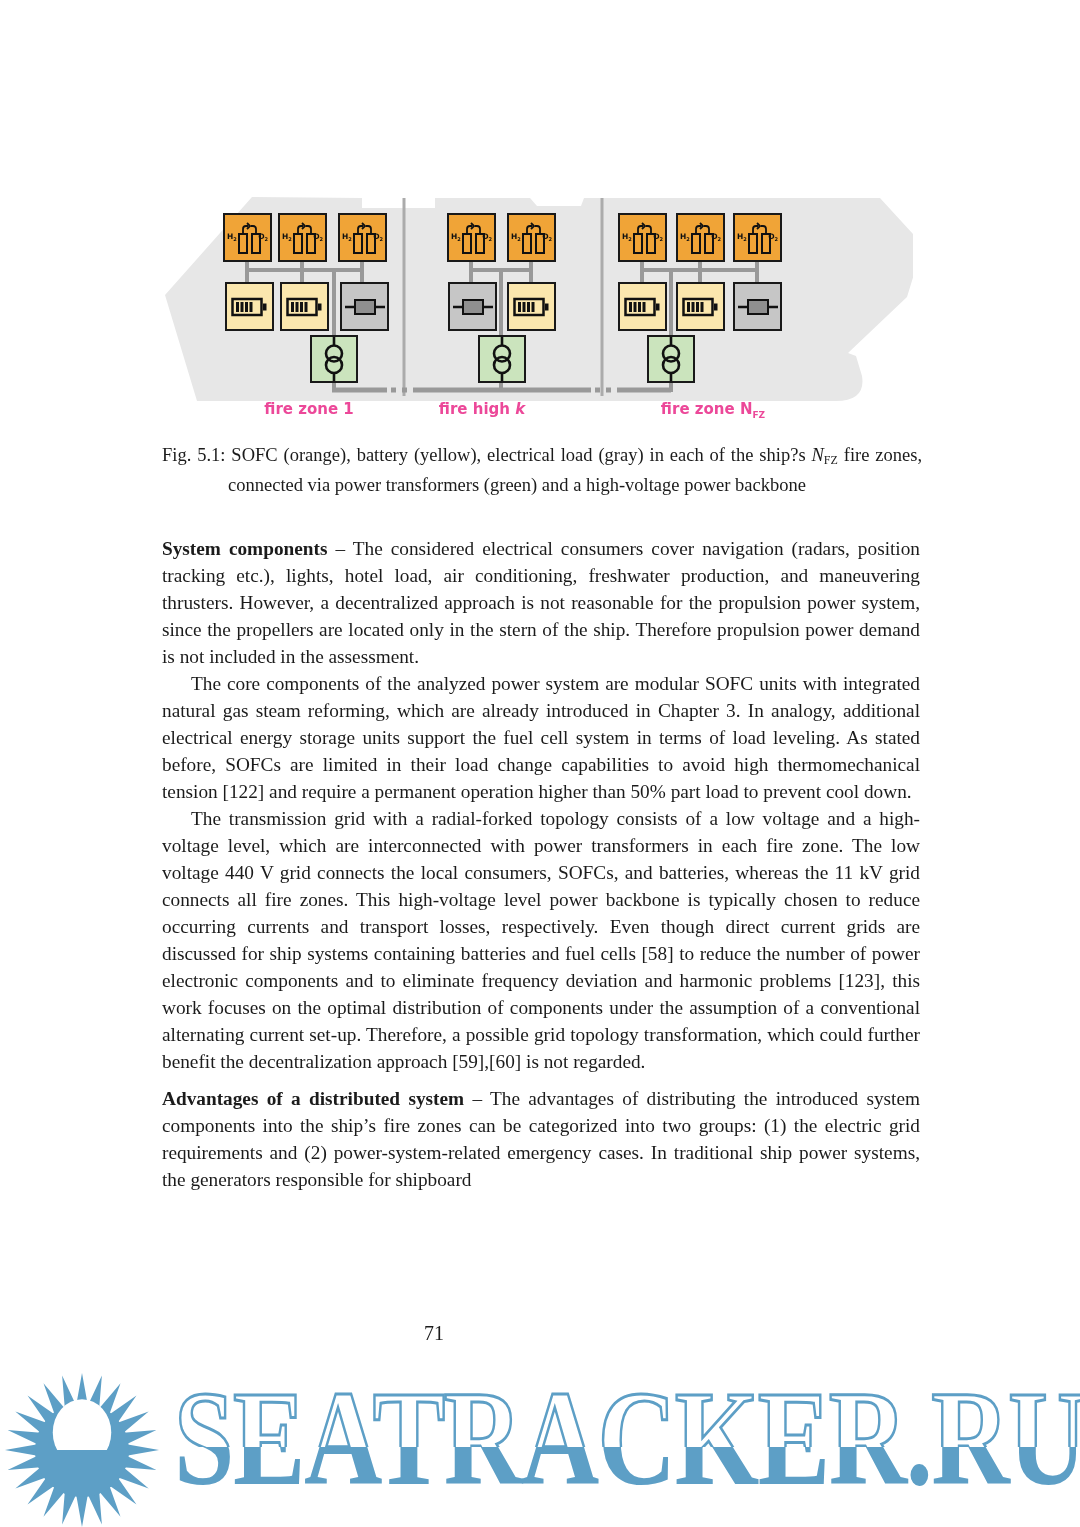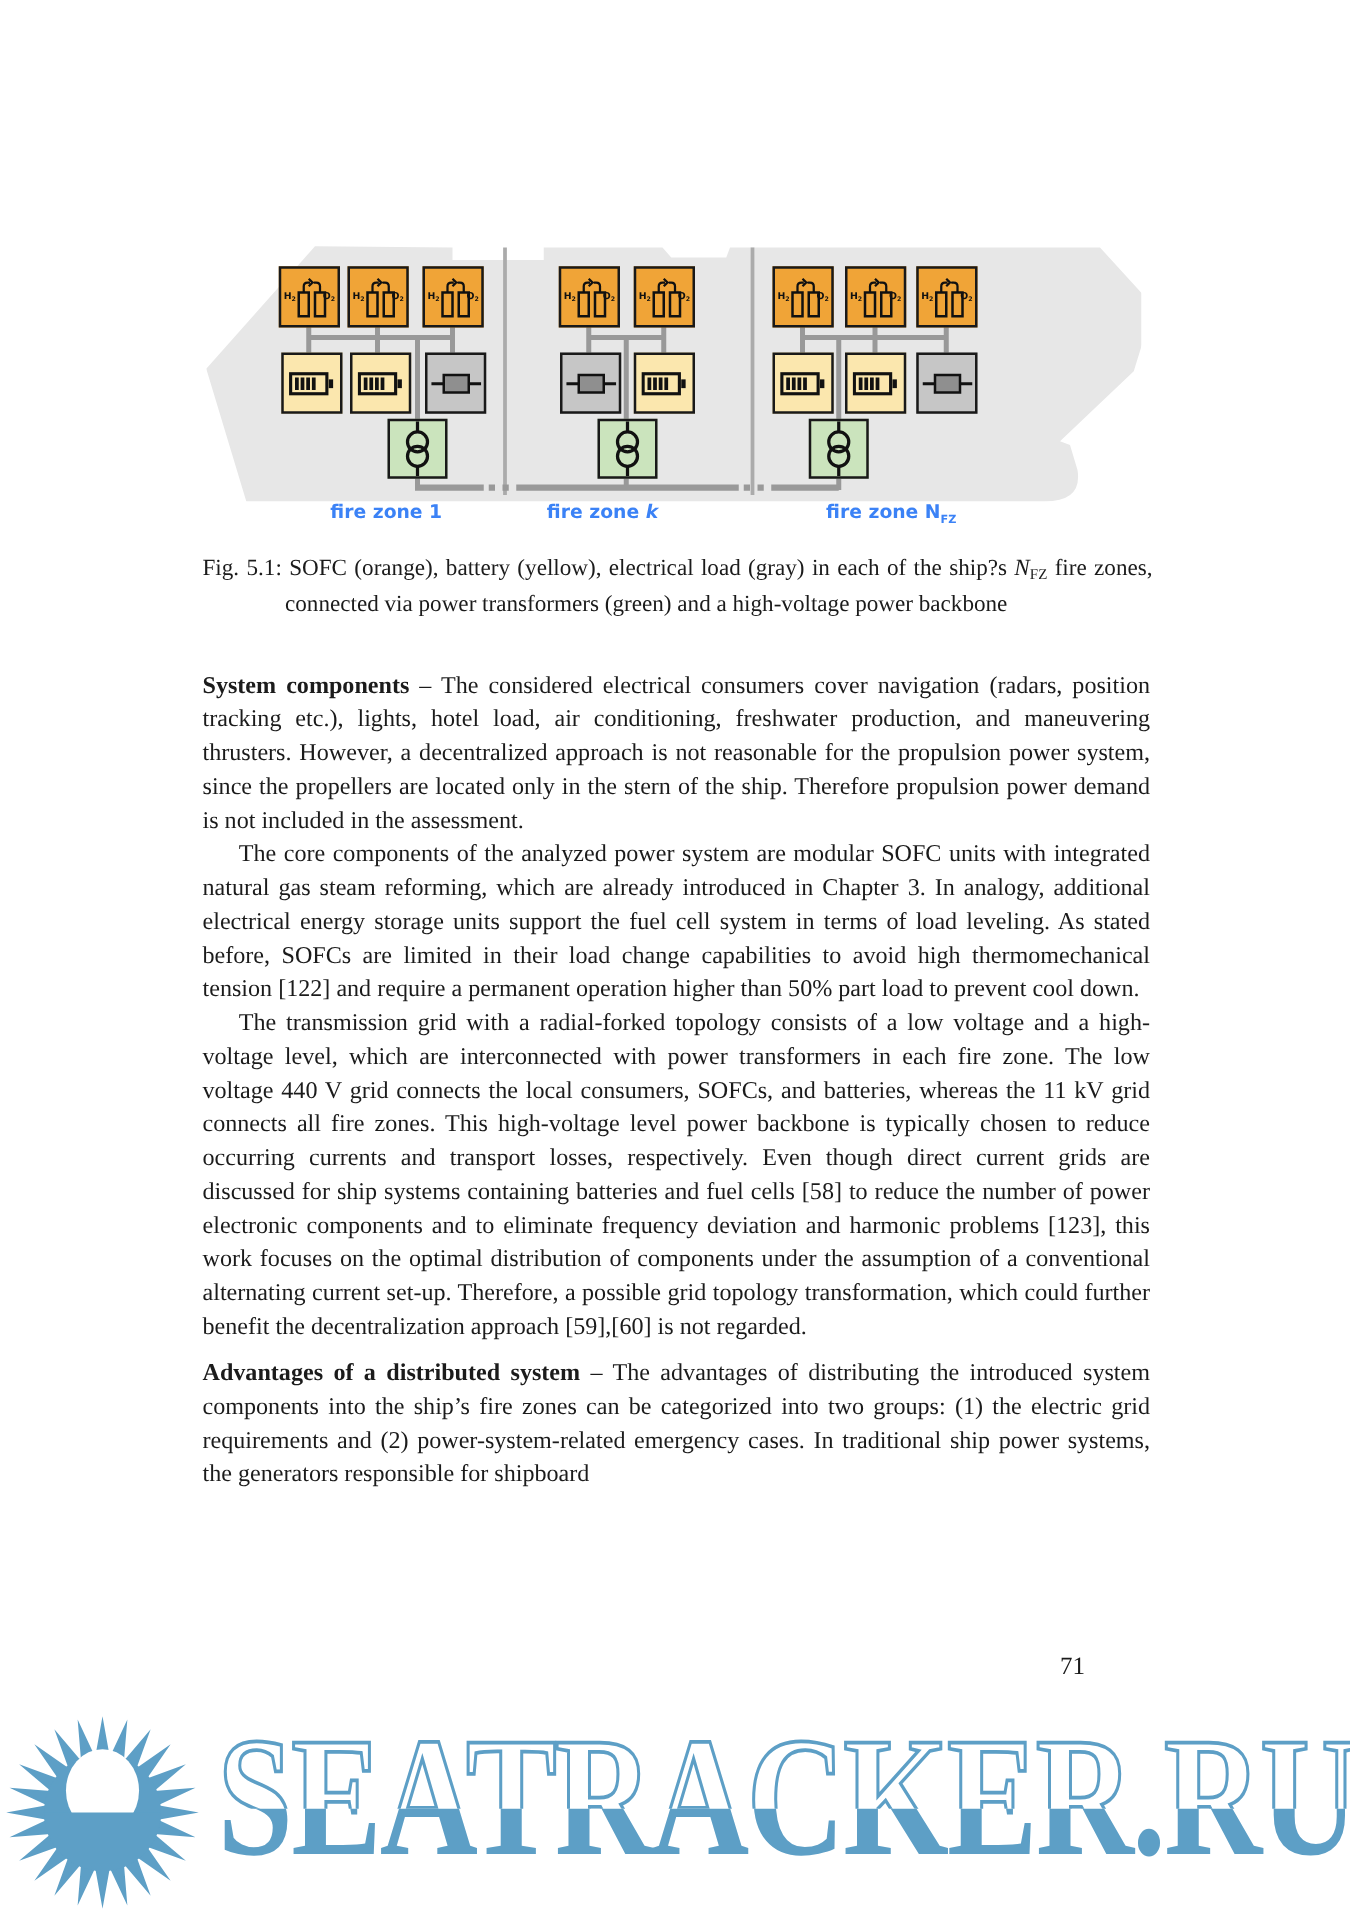--- a/index.html
+++ b/index.html
@@ -13,38 +13,38 @@
   .sofc{background:#f0a437;position:absolute;width:49px;height:49px;border:2.5px solid #191919;
         box-sizing:border-box;}
   .sofc .gas{position:absolute;top:17px;font:bold 7.5px "DejaVu Sans",sans-serif;color:#111;}
   .sofc .gl{left:2px;} .sofc .gr{right:2px;}
   .sofc .gas sub{font-size:5px;vertical-align:-2px;}
   .sofc svg{position:absolute;left:10px;top:7px;}
   .battery{background:#fbe7ae;}
   .load{background:#c6c6c6;}
   .transformer{background:#cbe4bd;width:48px;height:48px;}
   .zlabel{position:absolute;top:210px;font:bold 15px "DejaVu Sans",sans-serif;
-          color:#3b82f6;white-space:nowrap;transform:translateX(-50%);}
+          color:#ec4899;white-space:nowrap;transform:translateX(-50%);}
   .zlabel i{font-style:italic;}
   .zlabel sub{font-size:9px;vertical-align:-4px;}
   
   .caption{position:absolute;left:162px;top:443px;width:760px;
            font-size:18.5px;line-height:25px;text-align:justify;
            padding-left:66px;text-indent:-66px;box-sizing:border-box;}
   .caption i{font-style:italic;}
   .caption sub{font-size:12px;vertical-align:-3px;}
   
   .bodytext{position:absolute;left:162px;top:535px;width:758px;
             font-size:19.3px;line-height:27px;text-align:justify;}
   .bodytext p{margin:0;}
   .bodytext p.indent{text-indent:29px;}
   .bodytext p.gap{margin-top:10px;}
   .bodytext b{font-weight:bold;}
   
-  .pageno{position:absolute;left:0;top:1322px;width:868px;text-align:right;
+  .pageno{position:absolute;left:0;top:1322px;width:868px;text-align:center;
           font-size:20px;}
   
   .wm{position:absolute;left:0;top:1366px;width:1080px;height:161px;}
   .wm-text{position:absolute;left:174px;top:4px;width:900px;height:140px;
            font:bold 136px "Liberation Serif",serif;line-height:1;white-space:nowrap;
            transform:scaleX(0.80);transform-origin:left top;letter-spacing:-2px;}
   .wm-solid{color:#5d9fc6;}
   .wm-top{position:absolute;left:0;top:0;color:#ffffff;
           -webkit-text-stroke:3px #5d9fc6;clip-path:inset(0 0 59px 0);}
   .wm-sun{position:absolute;left:4px;top:6px;}
@@ -265,21 +265,21 @@
     <svg width="26" height="44">
         <g fill="none" stroke="#111" stroke-width="2.6">
           <path d="M13,0 V9 M13,36 V44"></path>
           <circle cx="13" cy="16.5" r="8"></circle>
           <circle cx="13" cy="28" r="8"></circle>
         </g>
       </svg>
   </div>
 
   <div class="zlabel" style="left:144px"><span>fire zone 1</span></div>
-  <div class="zlabel" style="left:317px"><span>fire zone </span><i>k</i></div>
+  <div class="zlabel" style="left:317px"><span>fire high </span><i>k</i></div>
   <div class="zlabel" style="left:548px"><span>fire zone N</span><sub>FZ</sub></div>
 </div>
 
 <div class="caption">
   <span>Fig. 5.1:</span>
   <span>SOFC (orange), battery (yellow), electrical load (gray) in each of the ship?s</span>
   <i>N</i><sub>FZ</sub>
   <span>fire zones, connected via power transformers (green) and a high-voltage power backbone</span>
 </div>
 

